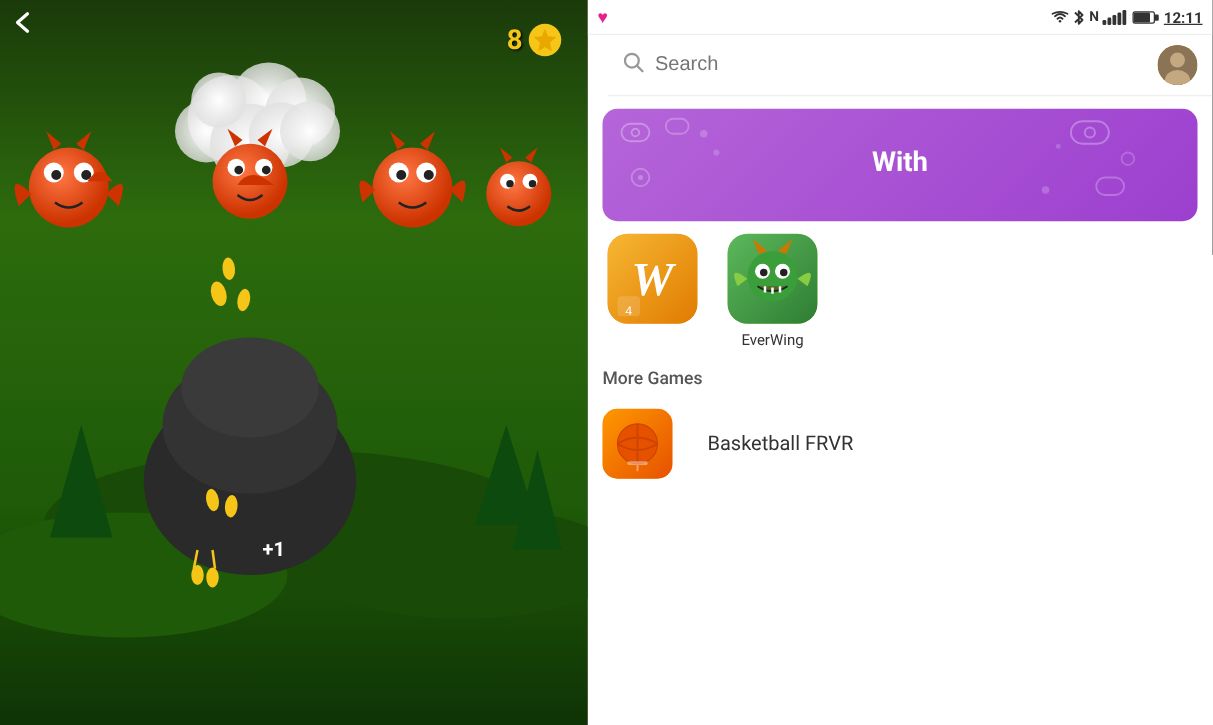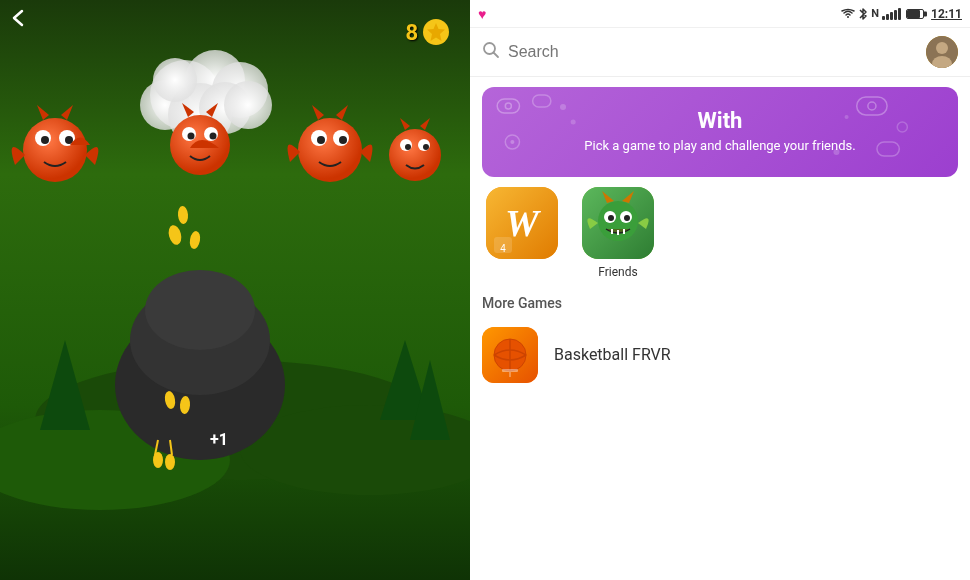--- a/index.html
+++ b/index.html
@@ -129,20 +129,21 @@
       border-radius: 1px;
     }
 
     
     .search-bar {
       padding: 8px 12px;
       display: flex;
       align-items: center;
       gap: 10px;
       border-bottom: 1px solid #eee;
+      margin-left: 16px;
     }
 
     .search-input-wrapper {
       flex: 1;
       display: flex;
       align-items: center;
       gap: 8px;
     }
 
     .search-icon {
@@ -273,21 +274,21 @@
     }
 
     
     .more-games-section {
       padding: 4px 12px;
     }
 
     .more-game-row {
       display: flex;
       align-items: center;
-      gap: 16px;
+      gap: 28px;
       padding: 6px 0;
     }
 
     .more-game-icon {
       width: 56px;
       height: 56px;
       border-radius: 12px;
       overflow: hidden;
       flex-shrink: 0;
     }
@@ -516,21 +517,20 @@
         <circle cx="415" cy="40" r="5" stroke="rgba(255,255,255,0.2)" stroke-width="1.5" fill="none"></circle>
 
         <circle cx="80" cy="20" r="3" fill="rgba(255,255,255,0.2)"></circle>
         <circle cx="90" cy="35" r="2.5" fill="rgba(255,255,255,0.18)"></circle>
         <circle cx="350" cy="65" r="3" fill="rgba(255,255,255,0.2)"></circle>
         <circle cx="360" cy="30" r="2" fill="rgba(255,255,255,0.18)"></circle>
       </svg>
     </div>
     <div class="banner-content">
       <div class="banner-title">With</div>
-      <div class="banner-subtitle">Pick a game to play and challenge your friends.</div>
     </div>
   </div>
 
 
   <div class="latest-grid">
 
     <div class="game-item">
       <div class="game-icon words-icon">
         <svg width="72" height="72" viewBox="0 0 72 72">
           <rect width="72" height="72" rx="16" fill="url(#wordsGrad)"></rect>
@@ -570,21 +570,21 @@
           <line x1="36" y1="43" x2="36" y2="48" stroke="white" stroke-width="2"></line>
           <line x1="42" y1="42" x2="42" y2="47" stroke="white" stroke-width="2"></line>
 
           <polygon points="25,16 20,4 32,14" fill="#cc7700"></polygon>
           <polygon points="47,16 52,4 40,14" fill="#cc7700"></polygon>
 
           <path d="M16,36 Q0,24 8,42 Z" fill="#88cc44"></path>
           <path d="M56,36 Q72,24 64,42 Z" fill="#88cc44"></path>
         </svg>
       </div>
-      <div class="game-name">Friends</div>
+      <div class="game-name">EverWing</div>
     </div>
   </div>
 
   <div class="more-games-section">
     <div class="section-title">More Games</div>
 
     <div class="more-game-row">
       <div class="more-game-icon basketball-icon">
         <svg width="56" height="56" viewBox="0 0 56 56">
           <rect width="56" height="56" rx="12" fill="url(#bballGrad)"></rect>

